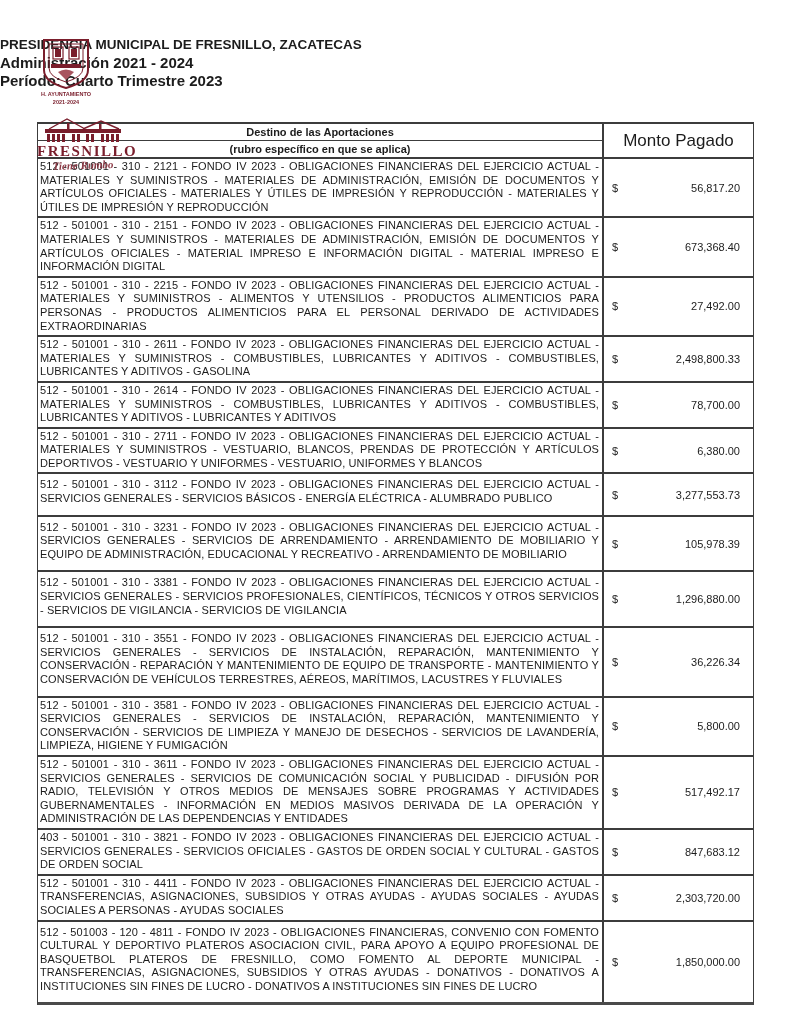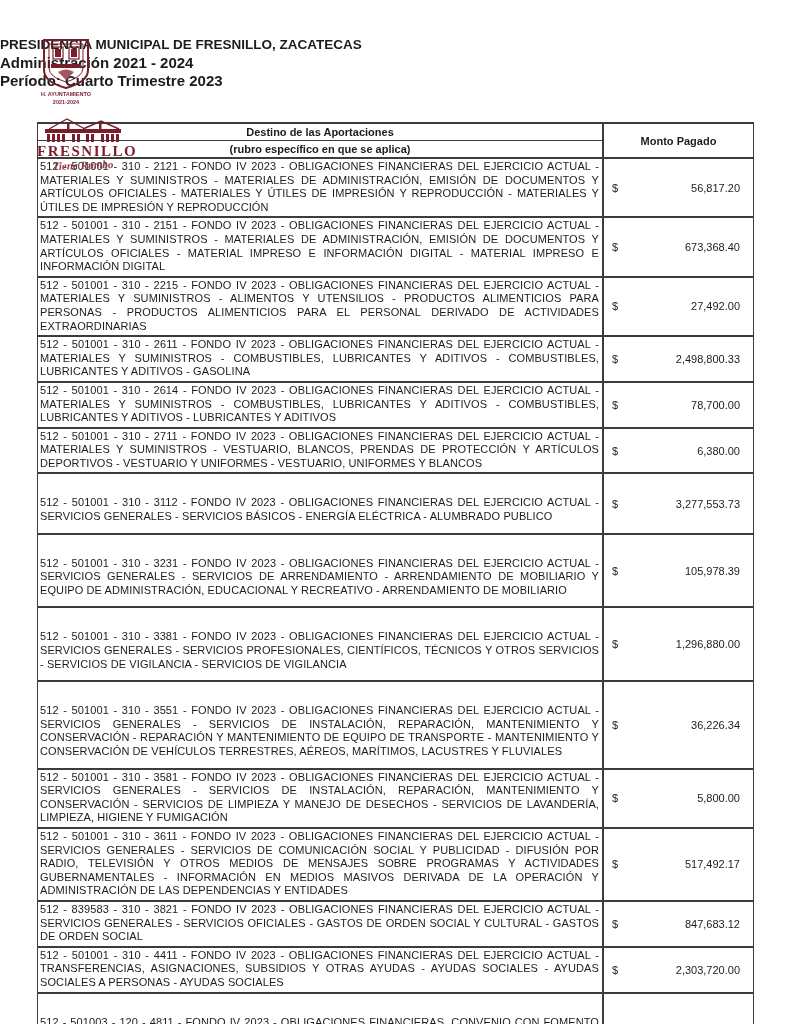--- a/index.html
+++ b/index.html
@@ -39,32 +39,32 @@
     border:1px solid #3c3c3c;
     border-top:2px solid #3c3c3c;
     border-bottom:3px solid #4a4a4a;
   }
   .thead { display:grid; grid-template-columns:566px 1fr; border-bottom:2px solid #3c3c3c; }
   .th-left { border-right:2px solid #3c3c3c; }
   .th-line { text-align:center; font-weight:bold; font-size:11px; line-height:16px; padding:0 2px; }
   .th-line.first { border-bottom:1px solid #3c3c3c; }
   .th-right {
     display:flex; align-items:center; justify-content:center;
-    font-weight:bold; font-size:11px; text-align:center;
+    font-weight:normal; font-size:17px; text-align:center;
   }
   .trow { display:grid; grid-template-columns:566px 1fr; border-top:2px solid #3c3c3c; }
   .trow:first-of-type { border-top:none; }
   .td-desc {
     font-size:11px; line-height:13.6px;
     text-align:justify;
     padding:1px 3px 2px 2px;
     border-right:2px solid #3c3c3c;
     letter-spacing:0.1px;
   }
-  .trow.tall .td-desc { padding-top:22px; padding-bottom:9px; }
+  .trow.tall .td-desc { padding-top:4px; padding-bottom:9px; }
   .td-amount {
     display:flex; align-items:center; justify-content:space-between;
     font-size:11px; padding:0 13px 0 8px;
   }
 </style>
 </head>
 <body>
 
 <div class="page-header">
   <div class="logo-group">
@@ -204,21 +204,21 @@
         </div>
       </div>
       <div class="trow">
         <div class="td-desc">512 - 501001 - 310 - 3611 - FONDO IV 2023 - OBLIGACIONES FINANCIERAS DEL EJERCICIO ACTUAL - SERVICIOS GENERALES - SERVICIOS DE COMUNICACIÓN SOCIAL Y PUBLICIDAD - DIFUSIÓN POR RADIO, TELEVISIÓN Y OTROS MEDIOS DE MENSAJES SOBRE PROGRAMAS Y ACTIVIDADES GUBERNAMENTALES - INFORMACIÓN EN MEDIOS MASIVOS DERIVADA DE LA OPERACIÓN Y ADMINISTRACIÓN DE LAS DEPENDENCIAS Y ENTIDADES</div>
         <div class="td-amount">
           <span>$</span>
           <span>517,492.17</span>
         </div>
       </div>
       <div class="trow">
-        <div class="td-desc">512 - 839583 - 310 - 3821 - FONDO IV 2023 - OBLIGACIONES FINANCIERAS DEL EJERCICIO ACTUAL - SERVICIOS GENERALES - SERVICIOS OFICIALES - GASTOS DE ORDEN SOCIAL Y CULTURAL - GASTOS DE ORDEN SOCIAL</div>
+        <div class="td-desc">403 - 501001 - 310 - 3821 - FONDO IV 2023 - OBLIGACIONES FINANCIERAS DEL EJERCICIO ACTUAL - SERVICIOS GENERALES - SERVICIOS OFICIALES - GASTOS DE ORDEN SOCIAL Y CULTURAL - GASTOS DE ORDEN SOCIAL</div>
         <div class="td-amount">
           <span>$</span>
           <span>847,683.12</span>
         </div>
       </div>
       <div class="trow">
         <div class="td-desc">512 - 501001 - 310 - 4411 - FONDO IV 2023 - OBLIGACIONES FINANCIERAS DEL EJERCICIO ACTUAL - TRANSFERENCIAS, ASIGNACIONES, SUBSIDIOS Y OTRAS AYUDAS - AYUDAS SOCIALES - AYUDAS SOCIALES A PERSONAS - AYUDAS SOCIALES</div>
         <div class="td-amount">
           <span>$</span>
           <span>2,303,720.00</span>

